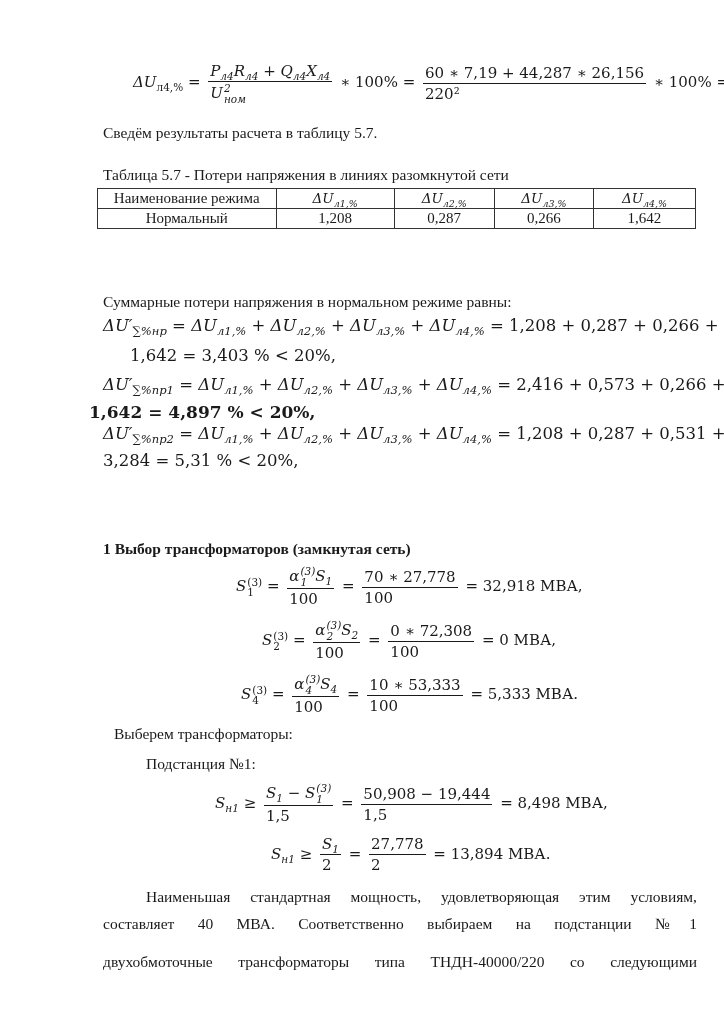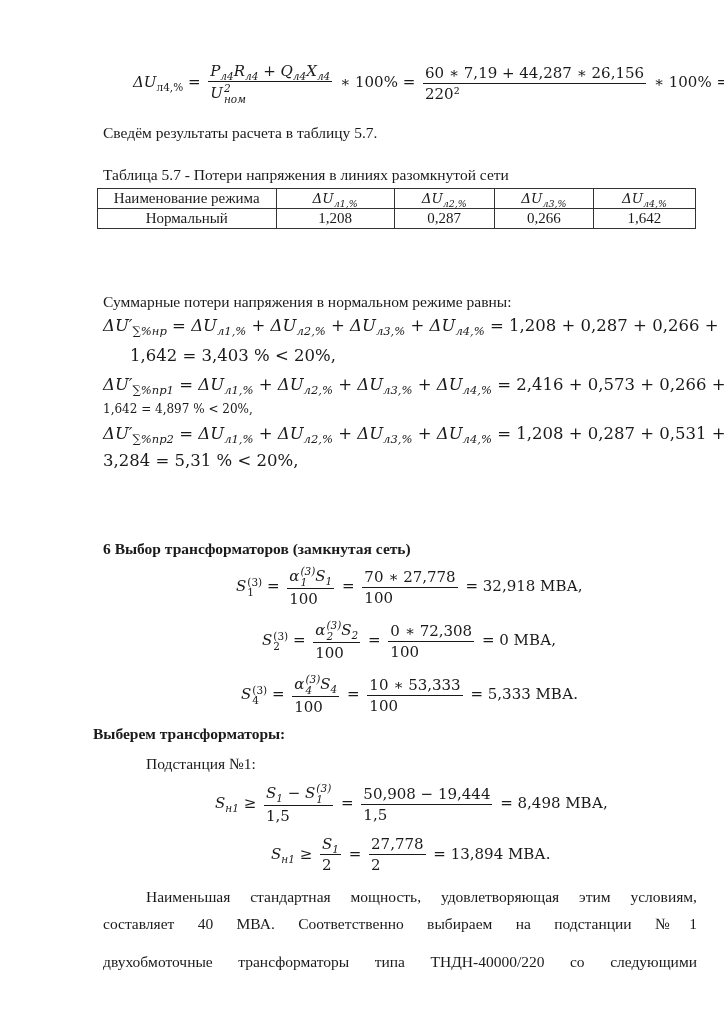--- a/index.html
+++ b/index.html
@@ -76,30 +76,30 @@
   = <span class="i">ΔU<sub>л1,%</sub> + ΔU<sub>л2,%</sub> + ΔU<sub>л3,%</sub> + ΔU<sub>л4,%</sub></span>
   <span>= 1,208 + 0,287 + 0,266 +</span>
 </div>
 <div class="abs mline" style="left:120px; top:346px; font-size:16.5px;margin-left:10px;">1,642 = 3,403 % &lt; 20%,</div>
 
 <div class="abs mline" style="left:103px; top:375px; font-size:16.5px;">
   <span class="i">ΔU′</span><sub class="i">∑%пр1</sub>
   = <span class="i">ΔU<sub>л1,%</sub> + ΔU<sub>л2,%</sub> + ΔU<sub>л3,%</sub> + ΔU<sub>л4,%</sub></span>
   <span>= 2,416 + 0,573 + 0,266 +</span>
 </div>
-<div class="abs mline" style="left:103px; top:402px; font-size:12px;">1,642 = 4,897 % &lt; 20%,</div>
+<div class="abs mline" style="left:89px; top:402px; font-size:17px;font-weight:bold;">1,642 = 4,897 % &lt; 20%,</div>
 
 <div class="abs mline" style="left:103px; top:424px; font-size:16.5px;">
   <span class="i">ΔU′</span><sub class="i">∑%пр2</sub>
   = <span class="i">ΔU<sub>л1,%</sub> + ΔU<sub>л2,%</sub> + ΔU<sub>л3,%</sub> + ΔU<sub>л4,%</sub></span>
   <span>= 1,208 + 0,287 + 0,531 +</span>
 </div>
 <div class="abs mline" style="left:103px; top:451px; font-size:16.5px;">3,284 = 5,31 % &lt; 20%,</div>
 
-<div class="abs txt bold" style="left:103px; top:540px;">6 Выбор трансформаторов (замкнутая сеть)</div>
+<div class="abs txt bold" style="left:103px; top:540px;">1 Выбор трансформаторов (замкнутая сеть)</div>
 
 <div class="abs mline" style="left:236px; top:566px;">
   <span class="i">S</span><span class="stack">
       <span>(3)</span>
       <span>1</span>
     </span>
   =
   <span class="frac">
       <span class="num i">α<span class="stack">
           <span>(3)</span>
@@ -150,21 +150,21 @@
       <span class="den">100</span>
     </span>
   =
   <span class="frac">
       <span class="num">10 ∗ 53,333</span>
       <span class="den">100</span>
     </span>
   <span>= 5,333 МВА.</span>
 </div>
 
-<div class="abs txt" style="left:93px; top:725px;font-weight:bold;">Выберем трансформаторы:</div>
+<div class="abs txt" style="left:114px; top:725px;">Выберем трансформаторы:</div>
 <div class="abs txt" style="left:146px; top:755px;">Подстанция №1:</div>
 
 <div class="abs mline" style="left:215px; top:783px;">
   <span class="i">S<sub>н1</sub></span> ≥
   <span class="frac">
       <span class="num i">S<sub>1</sub> − S<span class="stack">
           <span>(3)</span>
           <span>1</span>
         </span></span>
       <span class="den">1,5</span>

